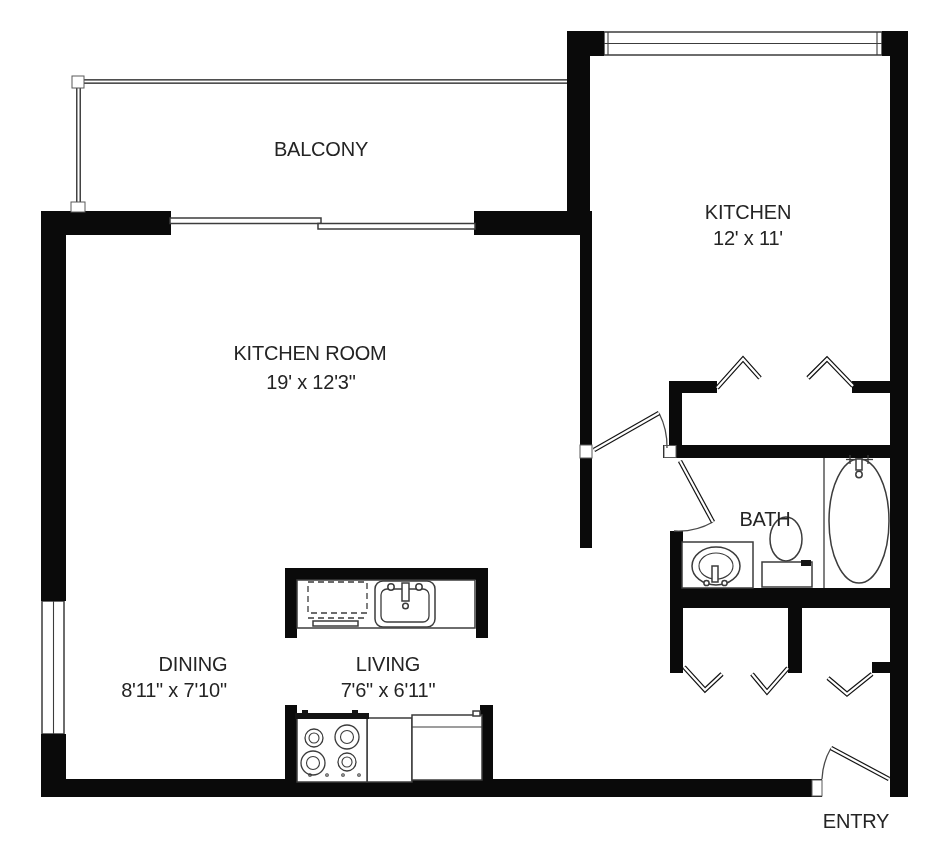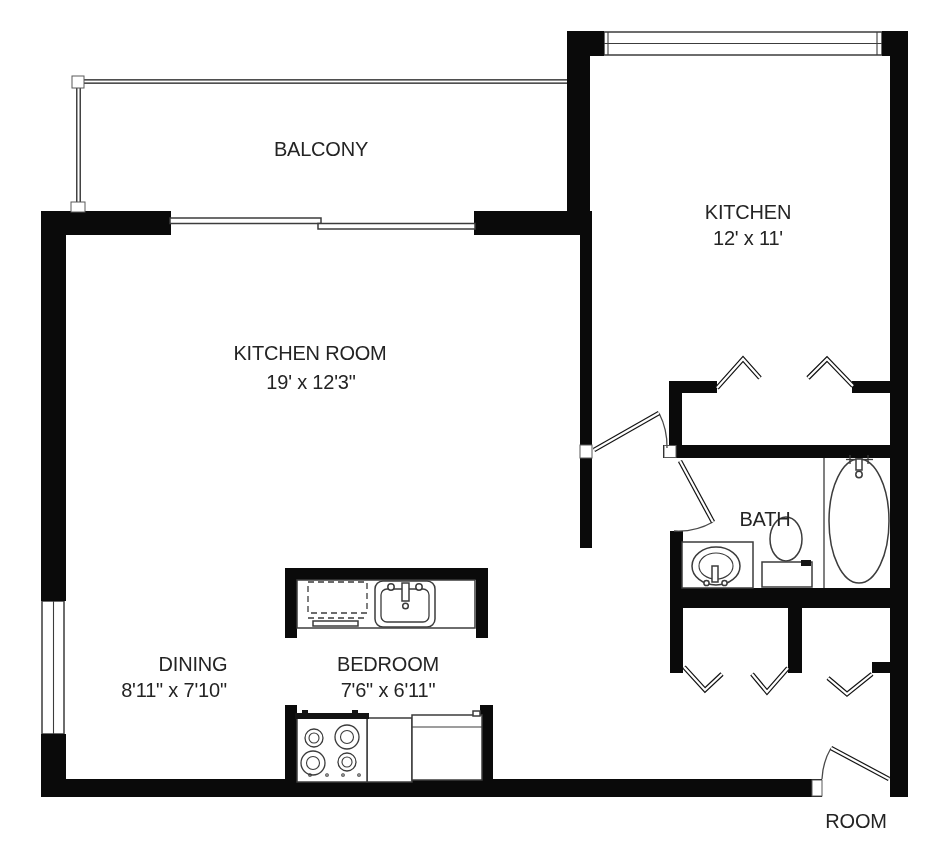--- a/index.html
+++ b/index.html
@@ -198,19 +198,19 @@
 
   <div class="lbl" style="left:310px;top:353px;">KITCHEN ROOM</div>
   <div class="dim" style="left:311px;top:382px;">19' x 12'3"</div>
 
   <div class="lbl" style="left:748px;top:212px;">KITCHEN</div>
   <div class="dim" style="left:748px;top:238px;">12' x 11'</div>
 
   <div class="lbl" style="left:173px;top:664px;margin-left:20px;">DINING</div>
   <div class="dim" style="left:174px;top:690px;">8'11" x 7'10"</div>
 
-  <div class="lbl" style="left:388px;top:664px;">BEDROOM</div>
+  <div class="lbl" style="left:388px;top:664px;">LIVING</div>
   <div class="dim" style="left:388px;top:690px;">7'6" x 6'11"</div>
 
   <div class="lbl" style="left:765px;top:519px;">BATH</div>
 
-  <div class="lbl" style="left:856px;top:821px;">ROOM</div>
+  <div class="lbl" style="left:856px;top:821px;">ENTRY</div>
 </div>
 
 </body></html>

